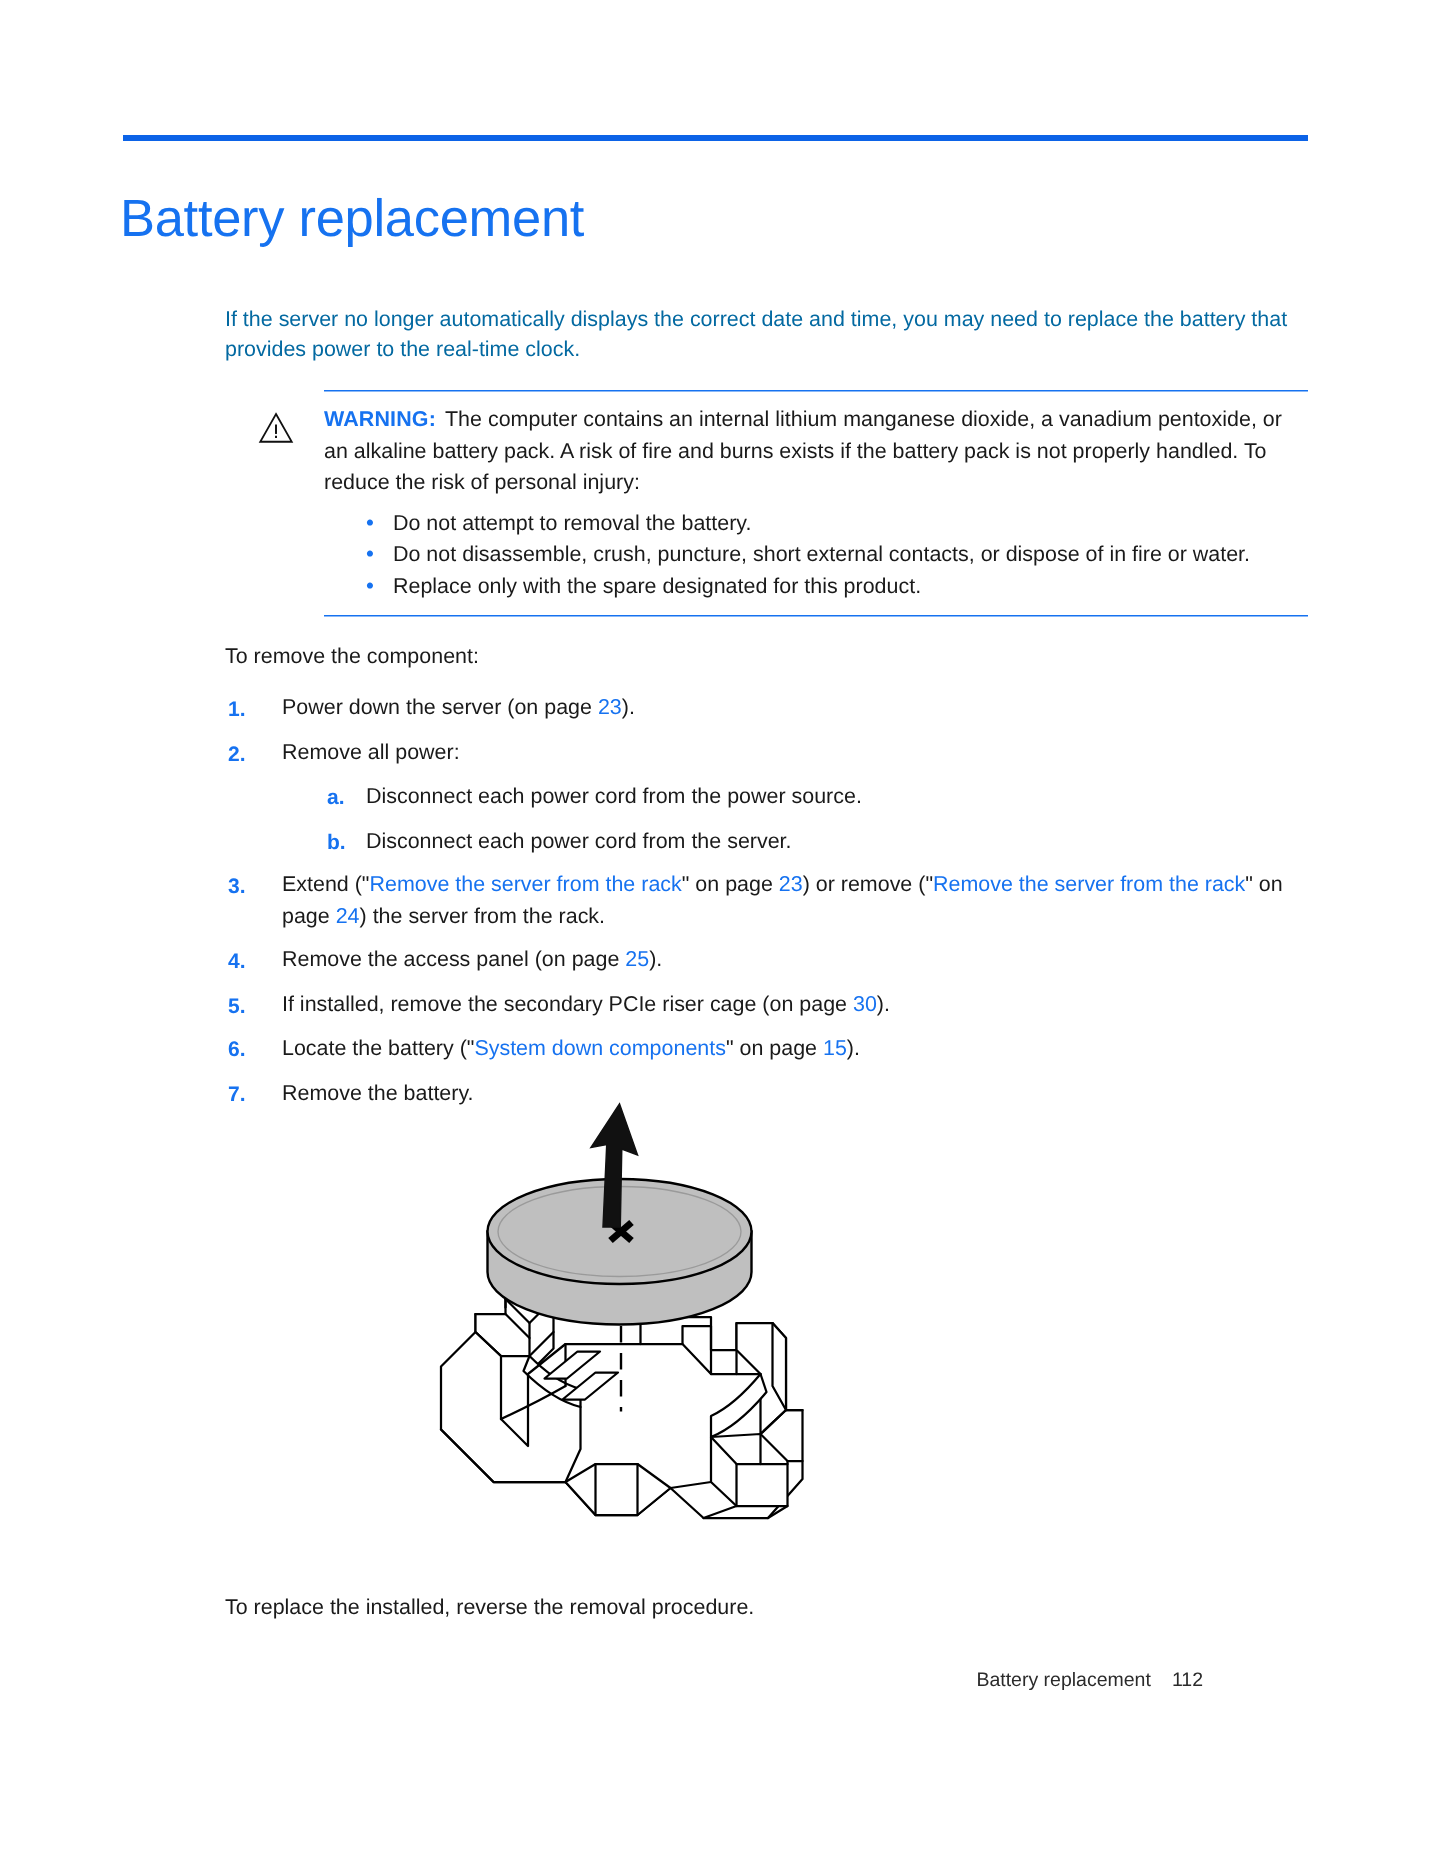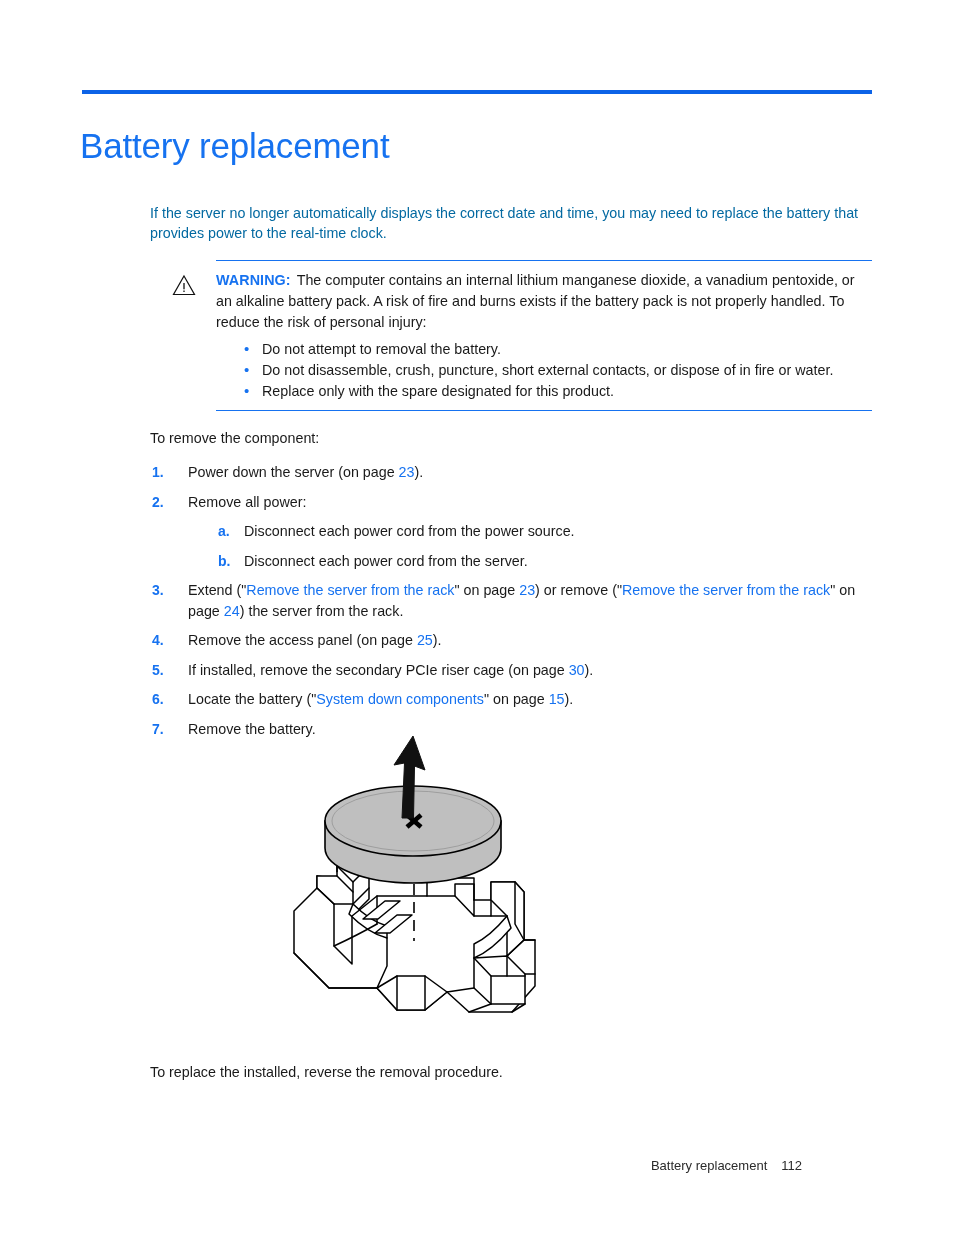--- a/index.html
+++ b/index.html
@@ -191,21 +191,21 @@
     top: 1062px;
     font-size: 14.3px;
     line-height: 20px;
     color: #1a1a1a;
   }
 
   
   .footer {
     position: absolute;
     right: 82px;
-    top: 1158px;
+    top: 1112px;
     font-size: 13px;
     color: #2b2b2b;
     white-space: nowrap;
   }
   .footer .fpage {
     display: inline-block;
     margin-left: 14px;
   }
 </style>
 </head>

